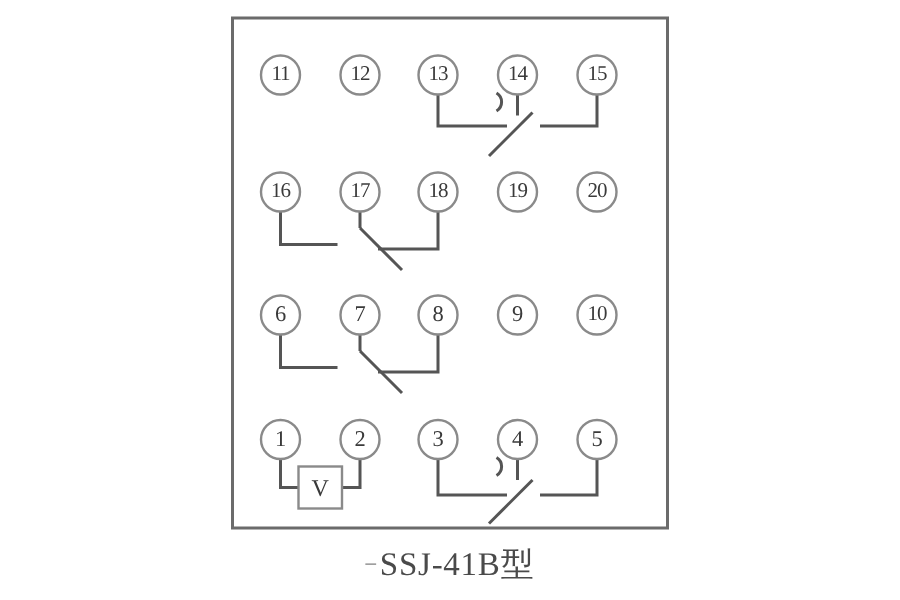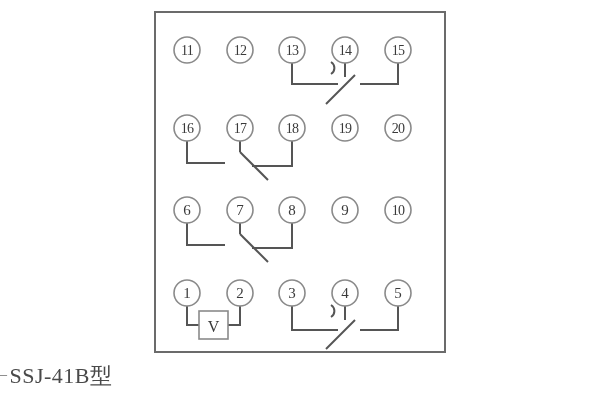--- a/index.html
+++ b/index.html
@@ -62,20 +62,21 @@
     font-size: 16px;
     fill: #3a3a3a;
     text-anchor: middle;
     dominant-baseline: central;
   }
   .caption {
     position: absolute;
     left: 0;
     top: 361px;
     width: 600px;
+    text-align: center;
     font-family: "Liberation Serif", serif;
     font-size: 22px;
     color: #4a4a4a;
     letter-spacing: 0.5px;
     white-space: nowrap;
   }
   .caption .tick {
     font-size: 14px;
     vertical-align: 4px;
     margin-right: 2px;

